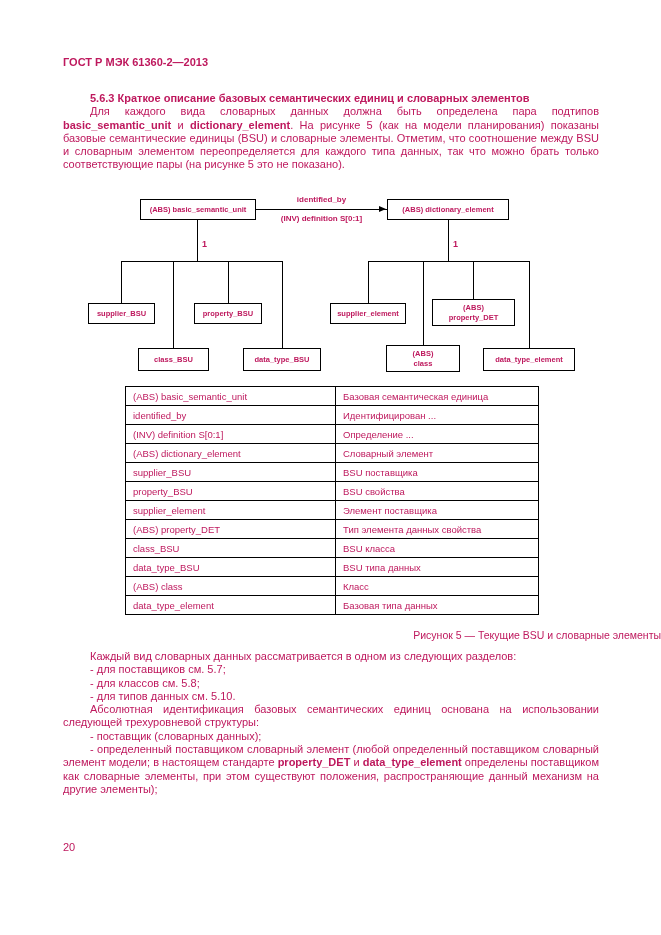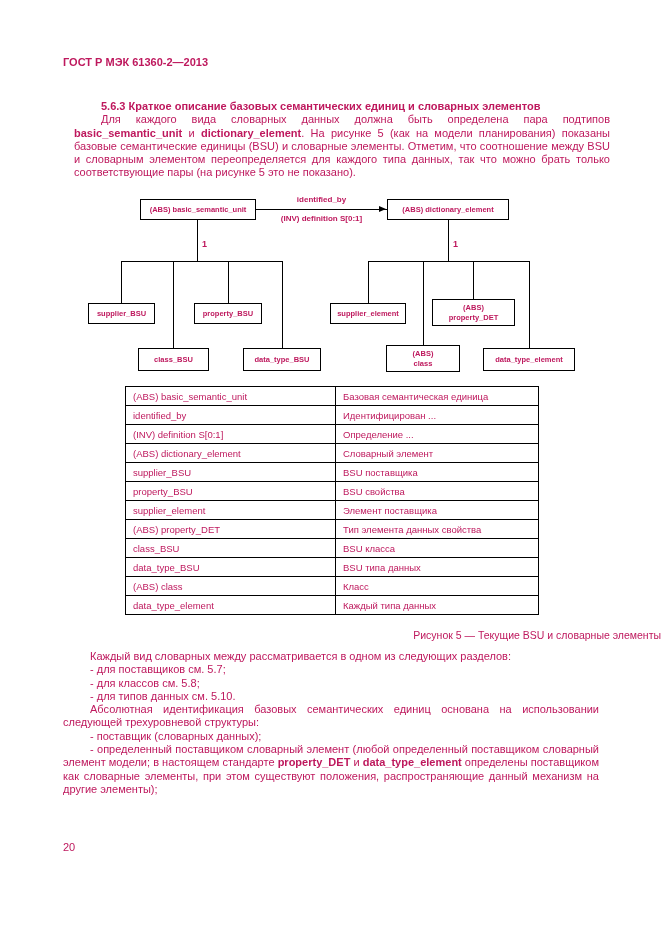--- a/index.html
+++ b/index.html
@@ -71,21 +71,21 @@
     position: absolute; left: 63px; top: 841px; font-size: 11px;
   }
 </style>
 </head>
 <body>
 
 <div class="page">
 
   <div class="hdr">ГОСТ Р МЭК 61360-2—2013</div>
 
-  <div class="textblock" style="top:100px;margin-left:11px;">
+  <div class="textblock" style="top:92px;">
     <p class="heading">5.6.3 Краткое описание базовых семантических единиц и словарных элементов</p>
     <p><span>Для каждого вида словарных данных должна быть определена пара подтипов </span><b>basic_semantic_unit</b><span> и </span><b>dictionary_element</b><span>. На рисунке 5 (как на модели планирования) показаны базовые семантические единицы (BSU) и словарные элементы. Отметим, что соотношение между BSU и словарным элементом переопределяется для каждого типа данных, так что можно брать только соответствующие пары (на рисунке 5 это не показано).</span></p>
   </div>
 
   <div class="diagram">
 
     <div class="dbox" style="left:140px; top:199px; width:116px; height:21px;">(ABS) basic_semantic_unit</div>
     <div class="dbox" style="left:387px; top:199px; width:122px; height:21px;">(ABS) dictionary_element</div>
 
     <div class="hl" style="left:256px; top:209px; width:131px;"></div>
@@ -163,29 +163,29 @@
       <tr>
           <td class="c1">data_type_BSU</td>
           <td>BSU типа данных</td>
         </tr>
       <tr>
           <td class="c1">(ABS) class</td>
           <td>Класс</td>
         </tr>
       <tr>
           <td class="c1">data_type_element</td>
-          <td>Каждый типа данных</td>
+          <td>Базовая типа данных</td>
         </tr>
     </tbody>
   </table>
 
   <div class="caption">Рисунок 5 — Текущие BSU и словарные элементы</div>
 
   <div class="textblock" style="top:650px;">
-    <p>Каждый вид словарных между рассматривается в одном из следующих разделов:</p>
+    <p>Каждый вид словарных данных рассматривается в одном из следующих разделов:</p>
     <p>- для поставщиков см. 5.7;</p>
     <p>- для классов см. 5.8;</p>
     <p>- для типов данных см. 5.10.</p>
     <p>Абсолютная идентификация базовых семантических единиц основана на использовании следующей трехуровневой структуры:</p>
     <p>- поставщик (словарных данных);</p>
     <p><span>- определенный поставщиком словарный элемент (любой определенный поставщиком словарный элемент модели; в настоящем стандарте </span><b>property_DET</b><span> и </span><b>data_type_element</b><span> определены поставщиком как словарные элементы, при этом существуют положения, распространяющие данный механизм на другие элементы);</span></p>
   </div>
 
   <div class="pagenum">20</div>
 

